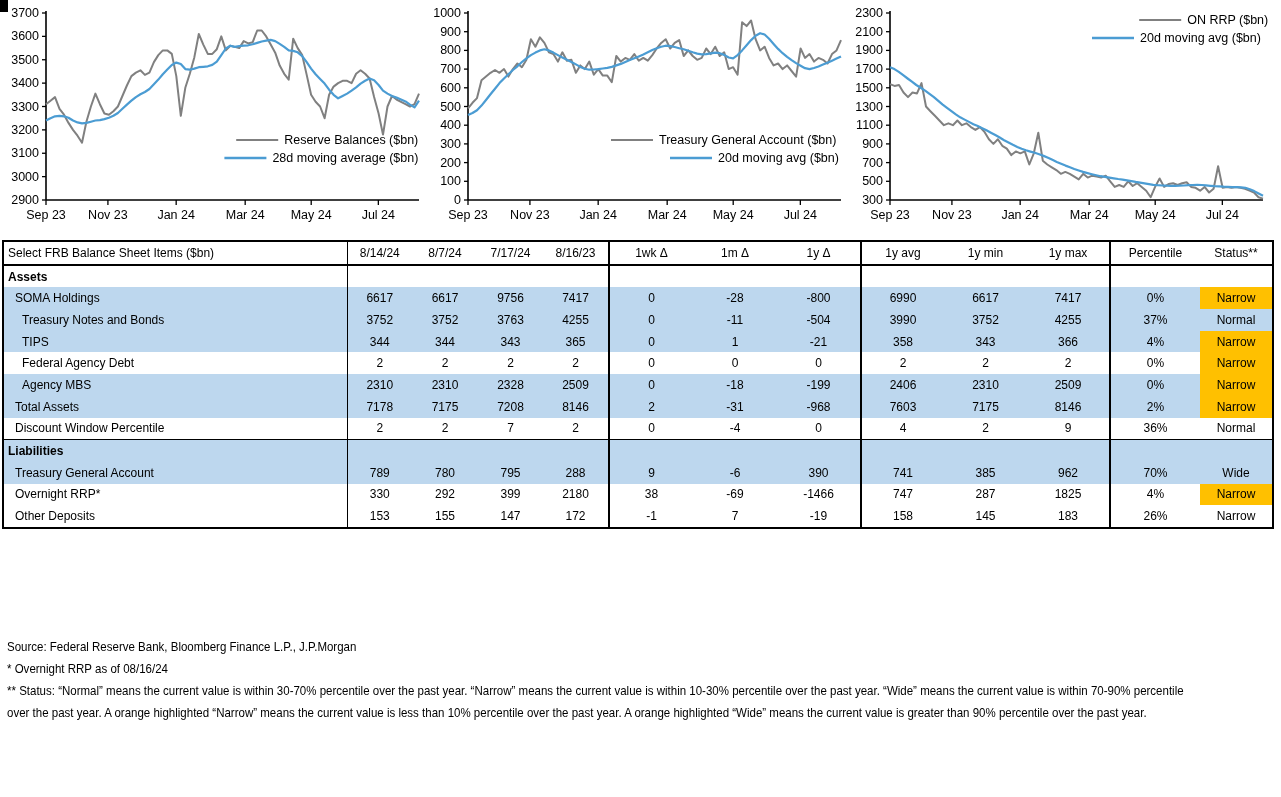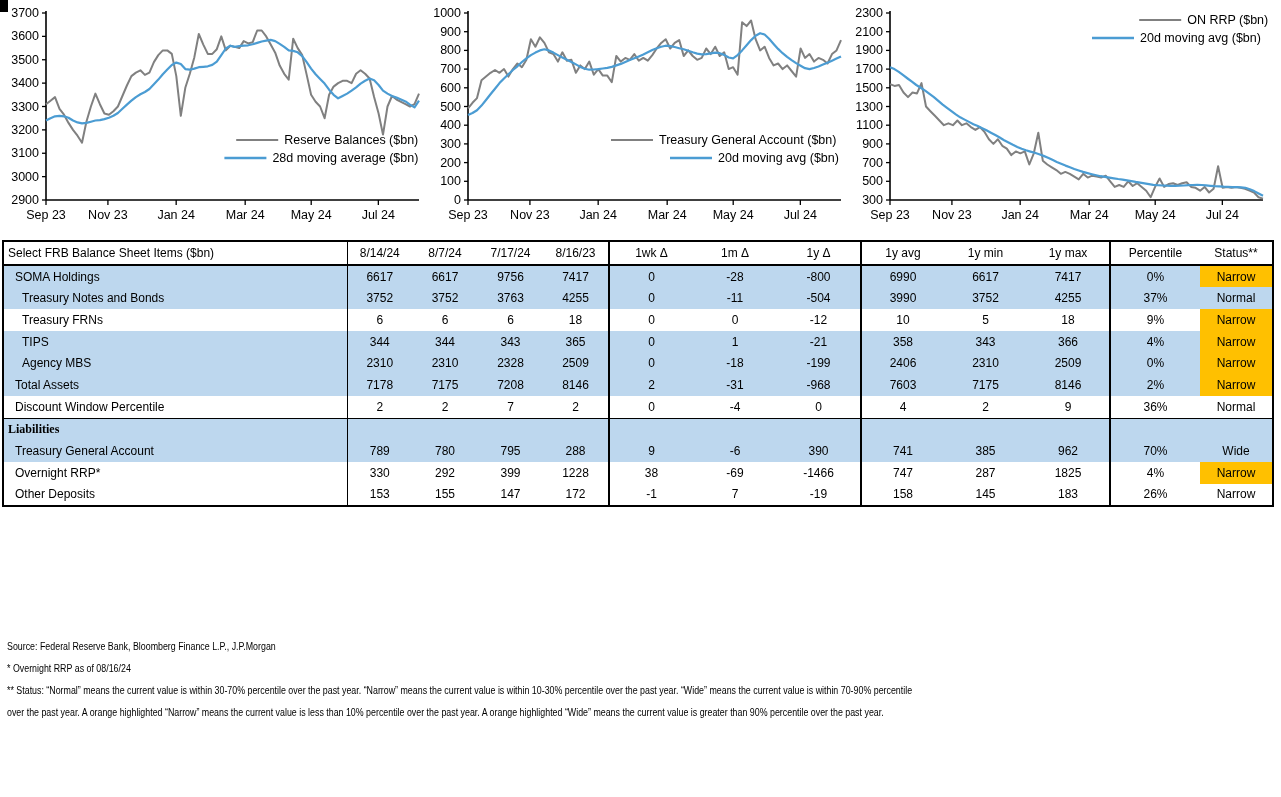--- a/index.html
+++ b/index.html
@@ -13,24 +13,24 @@
   #bs-table td{height:21.7px;padding:0 2px;overflow:hidden;white-space:nowrap;}
   #bs-table{border:2px solid #000;}
   td.c{text-align:center;}
   td.lbl{text-align:left;}
   .ind1{padding-left:11px !important;margin-left:21px;}
   .ind2{padding-left:18px !important;}
   .sec{font-weight:bold;padding-left:4px !important;}
   .hdr td{border-bottom:2px solid #000;}
   .thinL{border-left:1px solid #000;}
   .thickL{border-left:2px solid #000;}
-  .secTop td{border-top:1.5px solid #000;font-family:Liberation Serif, serif;}
+  .secTop td{border-top:1.5px solid #000;}
   .shaded{background:#BDD7EE;}
   .orange{background:#FFC000;}
-  #footnotes{position:absolute;left:7px;top:636px;width:1268px;font-size:10px;line-height:22px;}
+  #footnotes{position:absolute;left:7px;top:636px;width:1268px;font-size:13px;line-height:22px;}
   .fn{transform:scaleX(0.885);transform-origin:0 0;white-space:nowrap;margin:0;}
   svg text{font-family:"Liberation Sans",sans-serif;}
 </style>
 </head>
 <body>
 
 <div id="corner-mark"></div>
 
 <div id="charts-row">
   <svg class="chart-box" id="chart-0" viewBox="0 0 422 234">
@@ -201,20 +201,35 @@
         <td class="c thickL">1wk Δ</td>
         <td class="c">1m Δ</td>
         <td class="c">1y Δ</td>
         <td class="c thickL">1y avg</td>
         <td class="c">1y min</td>
         <td class="c">1y max</td>
         <td class="c thickL">Percentile</td>
         <td class="c">Status**</td>
       </tr>
       <tr>
+        <td class="lbl sec">Assets</td>
+        <td class="c thinL"></td>
+        <td class="c"></td>
+        <td class="c"></td>
+        <td class="c"></td>
+        <td class="c thickL"></td>
+        <td class="c"></td>
+        <td class="c"></td>
+        <td class="c thickL"></td>
+        <td class="c"></td>
+        <td class="c"></td>
+        <td class="c thickL"></td>
+        <td class="c"></td>
+      </tr>
+      <tr>
         <td class="lbl ind1 shaded">SOMA Holdings</td>
         <td class="c thinL shaded">6617</td>
         <td class="c shaded">6617</td>
         <td class="c shaded">9756</td>
         <td class="c shaded">7417</td>
         <td class="c thickL shaded">0</td>
         <td class="c shaded">-28</td>
         <td class="c shaded">-800</td>
         <td class="c thickL shaded">6990</td>
         <td class="c shaded">6617</td>
@@ -231,47 +246,47 @@
         <td class="c thickL shaded">0</td>
         <td class="c shaded">-11</td>
         <td class="c shaded">-504</td>
         <td class="c thickL shaded">3990</td>
         <td class="c shaded">3752</td>
         <td class="c shaded">4255</td>
         <td class="c thickL shaded">37%</td>
         <td class="c shaded">Normal</td>
       </tr>
       <tr>
-        <td class="lbl ind2">Treasury FRNs</td>
-        <td class="c thinL">6</td>
-        <td class="c">6</td>
-        <td class="c">6</td>
-        <td class="c">18</td>
-        <td class="c thickL">0</td>
-        <td class="c">0</td>
-        <td class="c">-12</td>
-        <td class="c thickL">10</td>
-        <td class="c">5</td>
-        <td class="c">18</td>
-        <td class="c thickL">9%</td>
-        <td class="c orange">Narrow</td>
-      </tr>
-      <tr>
         <td class="lbl ind2 shaded">TIPS</td>
         <td class="c thinL shaded">344</td>
         <td class="c shaded">344</td>
         <td class="c shaded">343</td>
         <td class="c shaded">365</td>
         <td class="c thickL shaded">0</td>
         <td class="c shaded">1</td>
         <td class="c shaded">-21</td>
         <td class="c thickL shaded">358</td>
         <td class="c shaded">343</td>
         <td class="c shaded">366</td>
         <td class="c thickL shaded">4%</td>
+        <td class="c orange">Narrow</td>
+      </tr>
+      <tr>
+        <td class="lbl ind2">Federal Agency Debt</td>
+        <td class="c thinL">2</td>
+        <td class="c">2</td>
+        <td class="c">2</td>
+        <td class="c">2</td>
+        <td class="c thickL">0</td>
+        <td class="c">0</td>
+        <td class="c">0</td>
+        <td class="c thickL">2</td>
+        <td class="c">2</td>
+        <td class="c">2</td>
+        <td class="c thickL">0%</td>
         <td class="c orange">Narrow</td>
       </tr>
       <tr>
         <td class="lbl ind2 shaded">Agency MBS</td>
         <td class="c thinL shaded">2310</td>
         <td class="c shaded">2310</td>
         <td class="c shaded">2328</td>
         <td class="c shaded">2509</td>
         <td class="c thickL shaded">0</td>
         <td class="c shaded">-18</td>
@@ -340,21 +355,21 @@
         <td class="c shaded">385</td>
         <td class="c shaded">962</td>
         <td class="c thickL shaded">70%</td>
         <td class="c shaded">Wide</td>
       </tr>
       <tr>
         <td class="lbl ind1">Overnight RRP*</td>
         <td class="c thinL">330</td>
         <td class="c">292</td>
         <td class="c">399</td>
-        <td class="c">1228</td>
+        <td class="c">2180</td>
         <td class="c thickL">38</td>
         <td class="c">-69</td>
         <td class="c">-1466</td>
         <td class="c thickL">747</td>
         <td class="c">287</td>
         <td class="c">1825</td>
         <td class="c thickL">4%</td>
         <td class="c orange">Narrow</td>
       </tr>
       <tr>

